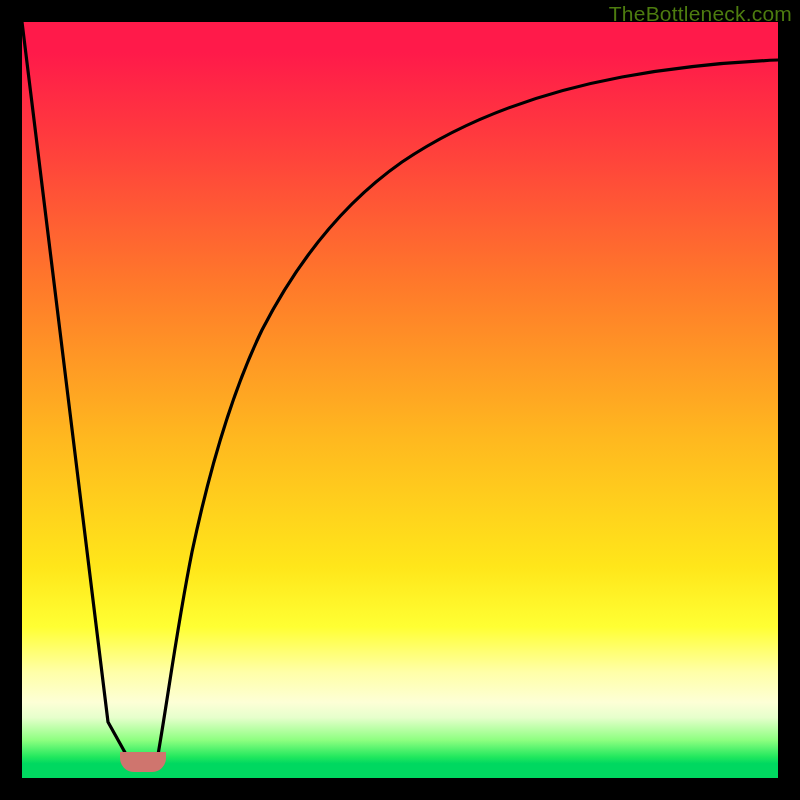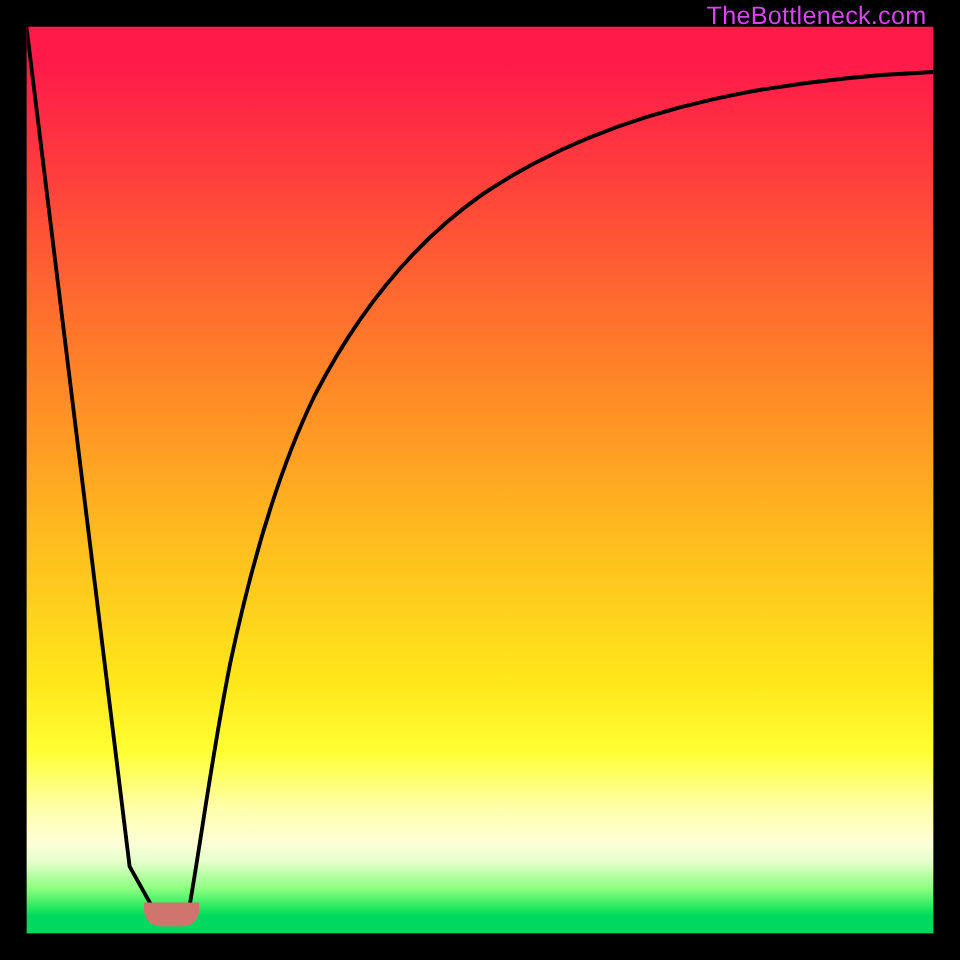--- a/index.html
+++ b/index.html
@@ -45,22 +45,22 @@
       #00d860 100%
     );
   }
   .curve-svg {
     position: absolute;
     inset: 0;
   }
   .watermark {
     position: absolute;
     top: 2px;
-    right: 28px;
-    color: #d946ef;
+    right: 8px;
+    color: #4d7c0f;
     font-size: 21px;
     font-weight: 500;
     letter-spacing: 0.2px;
   }
   .marker {
     position: absolute;
     width: 46px;
     height: 20px;
     background: #cf756e;
     border-radius: 0 0 14px 14px;

